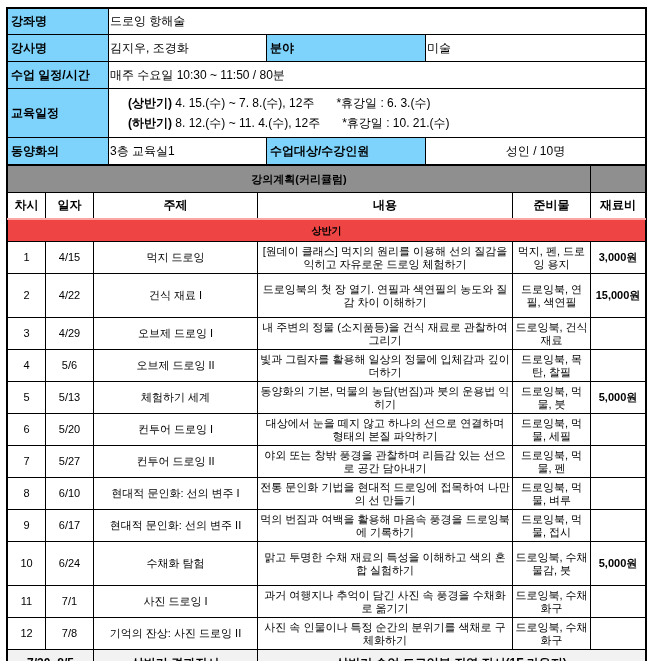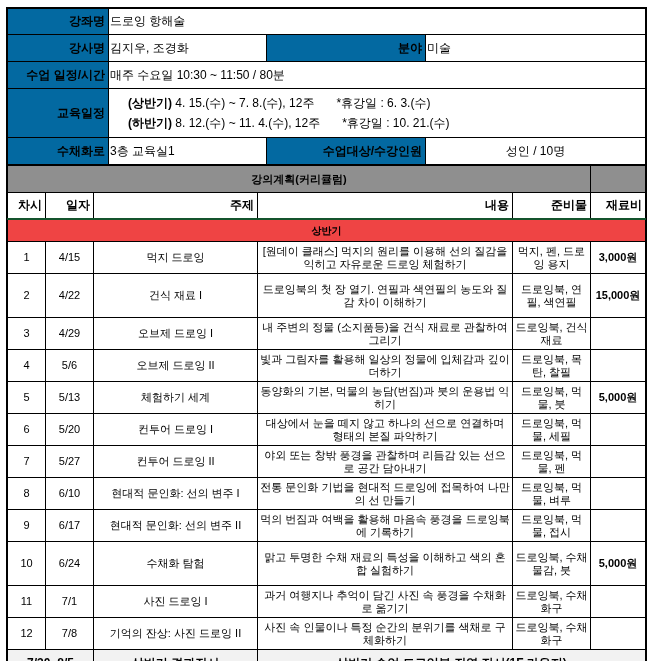--- a/index.html
+++ b/index.html
@@ -2,33 +2,33 @@
 <html><head>
 <meta charset="utf-8">
 <style>
   html,body{margin:0;padding:0;background:#ffffff;}
   body{width:651px;height:661px;font-family:"Liberation Sans","DejaVu Sans",sans-serif;color:#000;}
   .sheet{position:absolute;left:6px;top:7px;width:639px;border:1px solid #000;}
   table{border-collapse:collapse;width:100%;table-layout:fixed;}
   td{border:1px solid #000;padding:1px 3px;vertical-align:middle;overflow:hidden;}
   
   .info td{font-size:12px;height:24px;}
-  .lbl{background:#0369a1;font-weight:bold;text-align:right;}
+  .lbl{background:#7dd3fc;font-weight:bold;text-align:left;}
   .val{text-align:left;padding-left:1px;}
   .ctr{text-align:center;}
   .sched{line-height:20px;padding-left:19px;font-size:12px;}
   .sched b{font-weight:bold;}
   .sched .note{margin-left:22px;}
   .r-course td{height:23px;}
   .r-sched td{height:46px;}
   
   .cur td{font-size:11px;line-height:13px;text-align:center;}
   .band{background:#8F8F8F;font-weight:bold;font-size:12px;height:24px;}
   .band-empty{background:#8F8F8F;border-left:1px solid #fff;}
-  .colhead td{font-weight:bold;font-size:12px;height:23px;border-bottom:2px solid #14532d;text-align:right;}
+  .colhead td{font-weight:bold;font-size:12px;height:23px;border-bottom:2px solid #fca5a5;}
   .section td{background:#ef4444;font-weight:bold;font-size:10px;height:19px;}
   .datarow td{height:29px;padding:1px 2px;}
   .tall td{height:41px;}
   .fee{word-break:break-all;font-weight:bold;}
   .footer td{background:#F2F2F2;font-weight:bold;font-size:12px;height:24px;}
 </style>
 </head>
 <body>
 
 <div class="sheet">
@@ -56,21 +56,21 @@
       <td class="val" colspan="3">매주 수요일 10:30 ~ 11:50 / 80분</td>
     </tr>
     <tr class="r-sched">
       <td class="lbl">교육일정</td>
       <td class="sched" colspan="3">
         <div><b>(상반기)</b><span> 4. 15.(수) ~ 7. 8.(수), 12주</span><span class="note">*휴강일 : 6. 3.(수)</span></div>
         <div><b>(하반기)</b><span> 8. 12.(수) ~ 11. 4.(수), 12주</span><span class="note">*휴강일 : 10. 21.(수)</span></div>
       </td>
     </tr>
     <tr>
-      <td class="lbl">수채화로</td>
+      <td class="lbl">동양화의</td>
       <td class="val">3층 교육실1</td>
       <td class="lbl">수업대상/수강인원</td>
       <td class="ctr">성인 / 10명</td>
     </tr>
   </tbody>
     </table>
 
   <table class="cur">
     <colgroup>
         <col style="width:38px">

